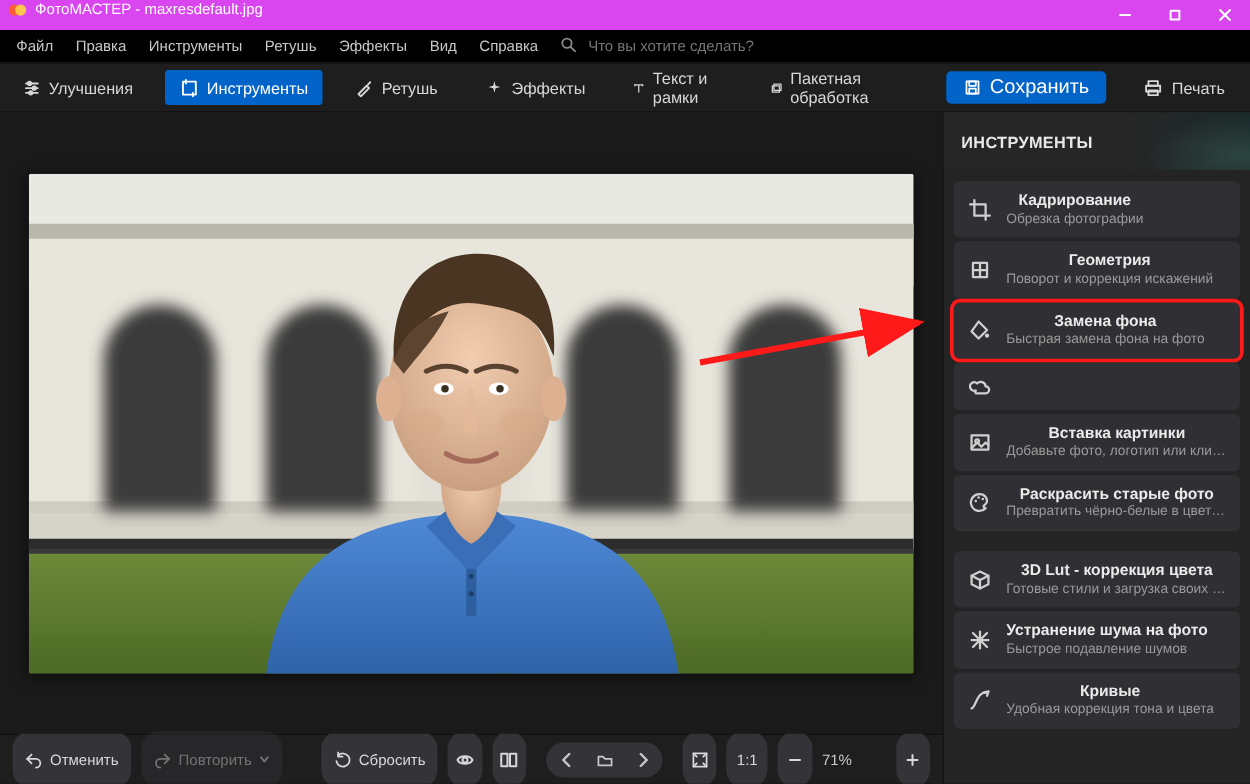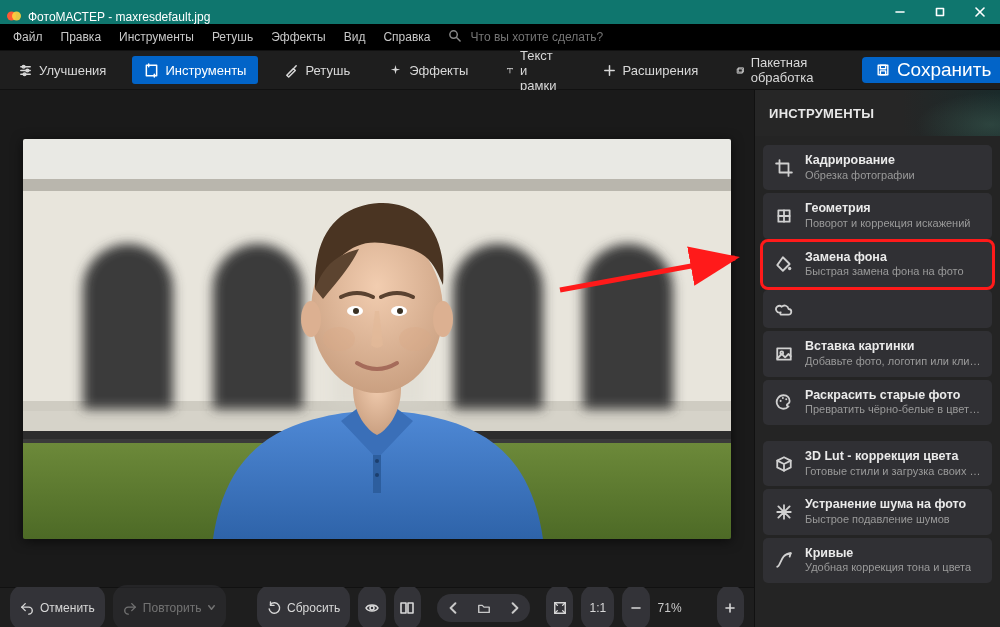--- a/index.html
+++ b/index.html
@@ -1,37 +1,37 @@
 <!DOCTYPE html>
 <html><head>
 <meta charset="utf-8">
 <style>
   * { box-sizing: border-box; margin: 0; padding: 0; }
   html, body { width: 1000px; height: 627px; font-family: "Segoe UI", Arial, sans-serif; background: #000; overflow: hidden; }
   .window { width: 1000px; height: 627px; background: #1e1e1e; display: flex; flex-direction: column; }
 
   
-  .titlebar { height: 24px; background: #0f766e; display: flex; align-items: flex-end; color: #fff; font-size: 12px; }
+  .titlebar { height: 24px; background: #d946ef; display: flex; align-items: flex-start; color: #fff; font-size: 12px; }
   .titlebar .logo { width: 16px; height: 16px; margin: 0 6px; }
   .titlebar .title-text { flex: 1; }
   .titlebar .win-controls { display: flex; }
   .titlebar .win-btn { width: 40px; height: 24px; display: flex; align-items: center; justify-content: center; cursor: pointer; }
 
   
   .menubar { height: 26px; background: #000000; display: flex; align-items: center; padding: 0 6px; gap: 4px; color: #c8c8c8; font-size: 12px; }
   .menubar .menu-item { padding: 3px 7px; cursor: pointer; border-radius: 2px; }
   .menubar .search-icon { margin-left: 6px; color: #888; }
   .menubar .search-box { background: transparent; border: none; color: #888; font-size: 12px; padding: 2px 6px; width: 220px; outline: none; }
 
   
   .tooltabs { height: 40px; background: #1e1e1e; border-top: 1px solid #111; border-bottom: 1px solid #111; display: flex; align-items: stretch; padding: 0 6px; gap: 14px; }
   .tooltabs .tab { display: flex; align-items: center; gap: 6px; padding: 0 12px; color: #d8d8d8; font-size: 13px; cursor: pointer; border-radius: 3px; margin: 5px 0; }
   .tooltabs .tab.active { background: #0264c8; color: #fff; }
   .tooltabs .spacer { flex: 1; }
-  .tooltabs .save-btn { background: #0264c8; color: #fff; display: flex; align-items: center; gap: 7px; padding: 0 14px; margin: 6px 2px; border-radius: 4px; font-size: 19px; cursor: pointer; }
+  .tooltabs .save-btn { background: #0264c8; color: #fff; display: flex; align-items: center; gap: 7px; padding: 0 14px; margin: 6px 2px; border-radius: 4px; font-size: 16px; cursor: pointer; }
   .tooltabs .print-btn { display: flex; align-items: center; gap: 7px; padding: 0 12px; margin: 6px 2px; color: #d8d8d8; font-size: 13px; cursor: pointer; }
 
   
   .main { flex: 1; display: flex; background: #1e1e1e; min-height: 0; }
   .canvas-area { flex: 1; display: flex; flex-direction: column; min-width: 0; }
   .canvas-holder { flex: 1; background: #1a1a1a; display: flex; align-items: center; justify-content: center; padding: 10px; position: relative; }
   .photo { width: 708px; height: 400px; background: #2a2a2a; border-radius: 2px; box-shadow: 0 2px 12px rgba(0,0,0,0.6); overflow: hidden; position: relative; }
 
   
   .photo svg { width: 100%; height: 100%; display: block; }
@@ -52,21 +52,21 @@
   .panel-header { height: 46px; padding: 0 14px; display: flex; align-items: center; color: #e8e8e8; font-size: 13px; font-weight: 600; letter-spacing: 0.3px; position: relative; background: linear-gradient(90deg,#262626 0%, #262626 60%, #1a2a2a 100%); }
   .panel-header::after { content:""; position:absolute; right:0; top:0; bottom:0; width:90px;
     background: radial-gradient(ellipse at 90% 75%, rgba(60,90,80,0.55), transparent 65%);
     pointer-events:none; }
   .panel-scroll { flex: 1; overflow-y: auto; padding: 6px 6px 6px 6px; position: relative; }
   .panel-scroll::-webkit-scrollbar { width: 8px; }
   .panel-scroll::-webkit-scrollbar-thumb { background: #4a4a4a; border-radius: 4px; }
   .tool-item { background: #303034; border-radius: 5px; margin: 3px 2px; padding: 8px 10px; display: flex; align-items: center; gap: 10px; cursor: pointer; position: relative; }
   .tool-item .ti-icon { width: 22px; height: 22px; display: flex; align-items: center; justify-content: center; color: #d0d0d0; flex-shrink: 0; }
   .tool-item .ti-text { display: flex; flex-direction: column; line-height: 1.25; min-width: 0; }
-  .tool-item .ti-title { color: #eaeaea; font-size: 12.5px; font-weight: 600; white-space: nowrap; overflow: hidden; text-overflow: ellipsis; }
+  .tool-item .ti-title { color: #eaeaea; font-size: 12.5px; font-weight: 600; white-space: nowrap; overflow: hidden; text-overflow: ellipsis; text-align: center; }
   .tool-item .ti-desc { color: #9a9a9a; font-size: 11px; white-space: nowrap; overflow: hidden; text-overflow: ellipsis; }
   .tool-item.highlighted { outline: 3px solid #ff1a1a; outline-offset: 0; }
 
   
   .arrow-overlay { position: absolute; left: 0; top: 0; width: 100%; height: 100%; pointer-events: none; z-index: 50; }
 
   
   .ico { stroke: currentColor; fill: none; stroke-width: 1.6; stroke-linecap: round; stroke-linejoin: round; }
   .ico-fill { fill: currentColor; stroke: none; }
 
@@ -155,27 +155,20 @@
           <path d="M8 2 L9 6 L13 7 L9 8 L8 12 L7 8 L3 7 L7 6 Z" class="ico-fill"></path>
         </svg>
       <span>Эффекты</span>
     </div>
     <div class="tab">
       <svg width="15" height="15" class="ico" viewBox="0 0 16 16">
           <path d="M3 4 H13 M8 4 V13"></path>
           <path d="M3 4 V5 M13 4 V5"></path>
         </svg>
       <span>Текст и рамки</span>
-    </div>
-    <div class="tab">
-      <svg width="15" height="15" class="ico" viewBox="0 0 16 16">
-          <line x1="8" y1="3" x2="8" y2="13"></line>
-          <line x1="3" y1="8" x2="13" y2="8"></line>
-        </svg>
-      <span>Расширения</span>
     </div>
     <div class="tab">
       <svg width="15" height="15" class="ico" viewBox="0 0 16 16">
           <rect x="3" y="5" width="9" height="8"></rect>
           <rect x="5" y="3" width="9" height="8"></rect>
         </svg>
       <span>Пакетная обработка</span>
     </div>
     <div class="spacer"></div>
     <div class="save-btn">

